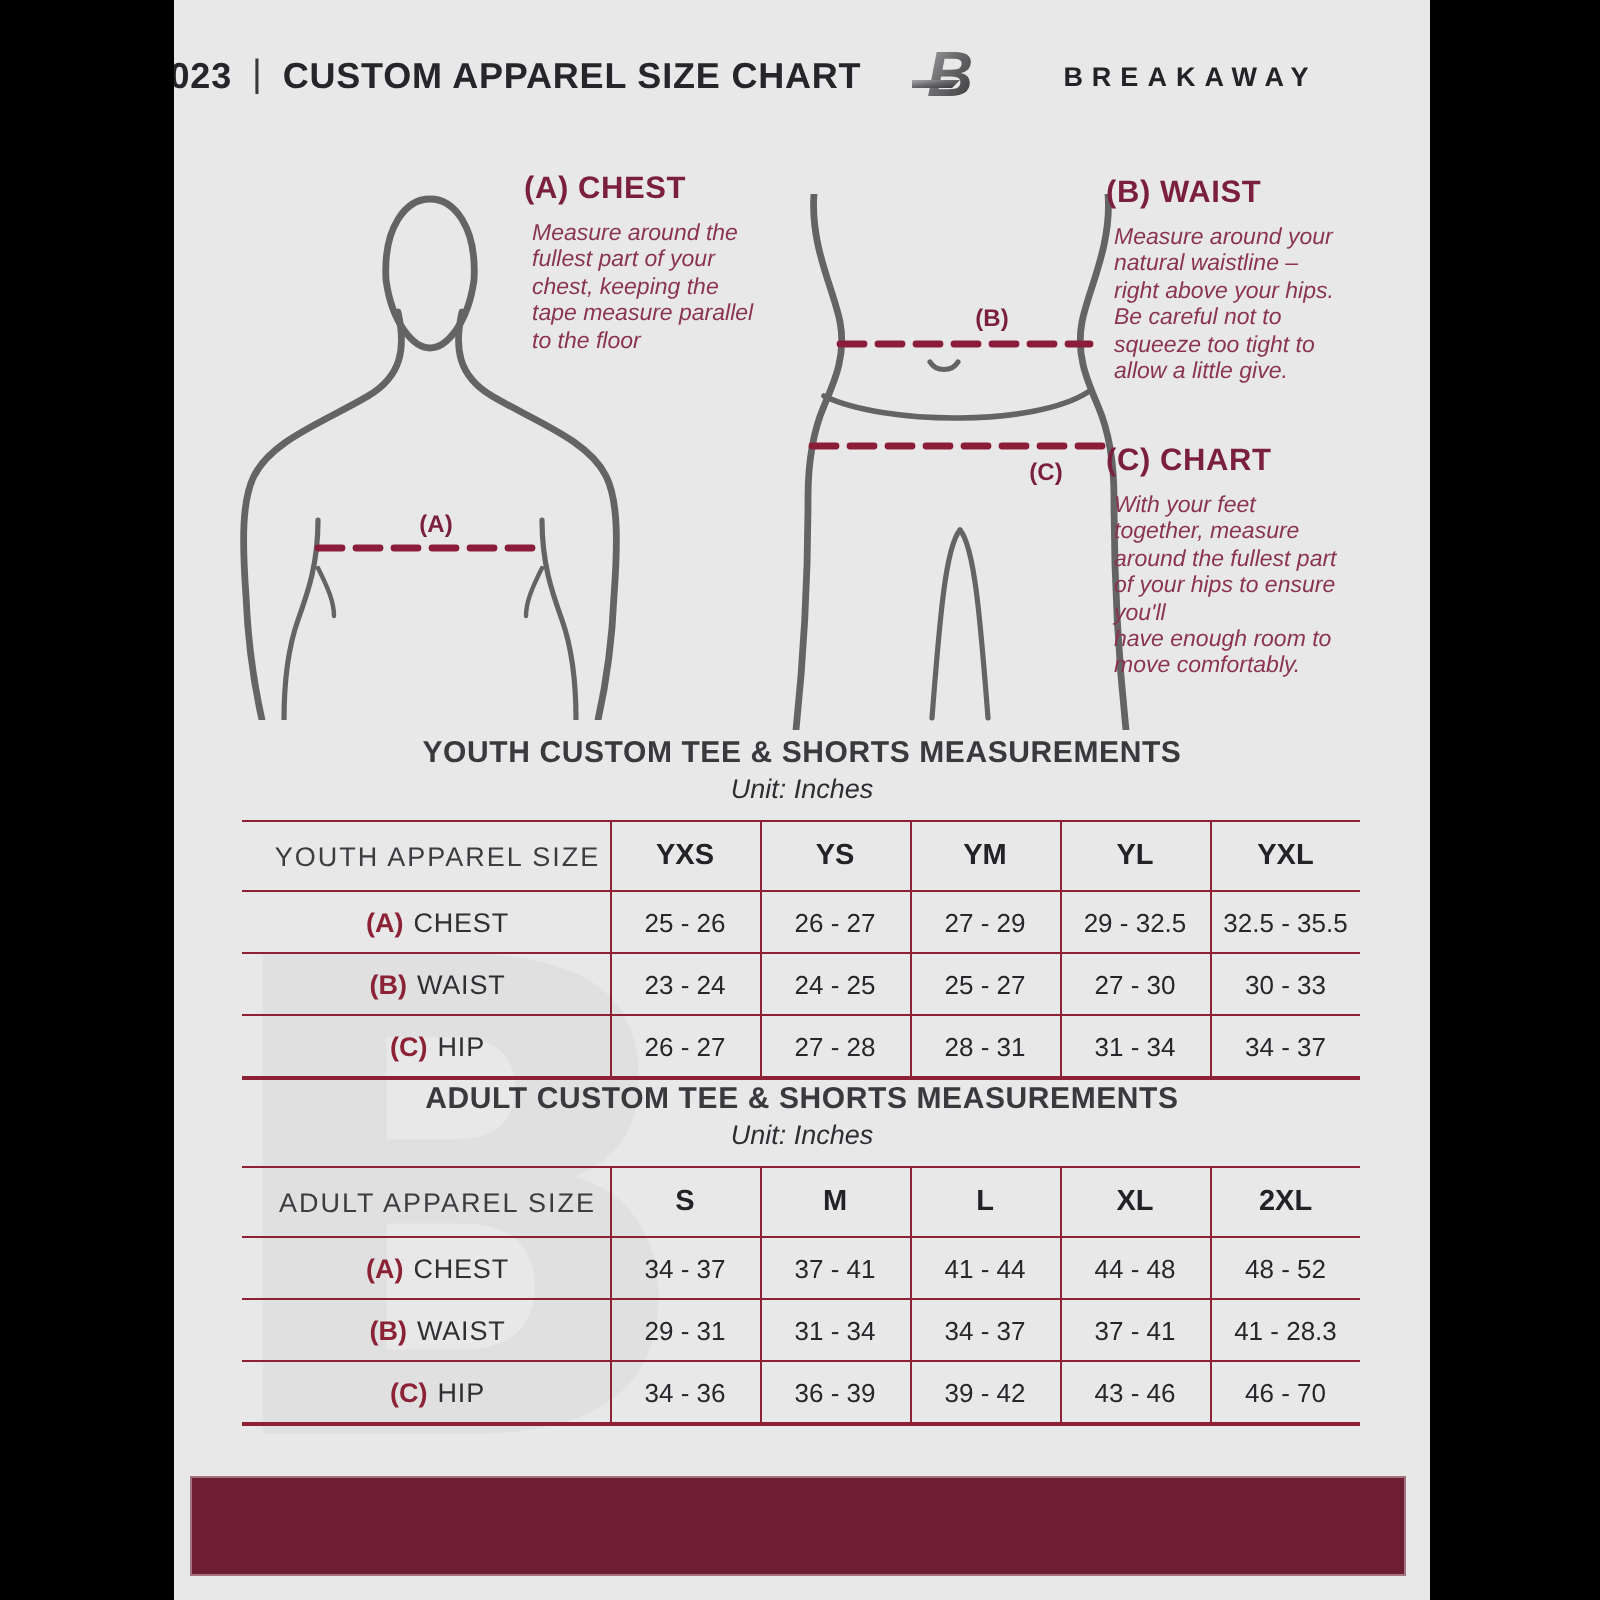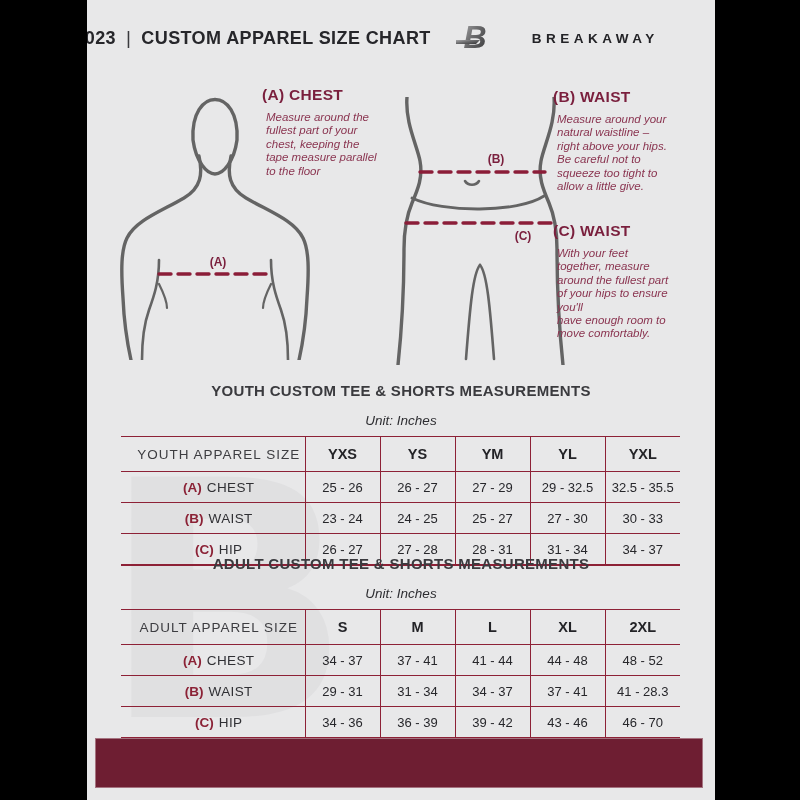--- a/index.html
+++ b/index.html
@@ -39,21 +39,21 @@
   }
   .instr-chest{left:175px;top:86px;width:185px;}
   .instr-waist{left:466px;top:88px;width:162px;}
   .instr-hips{left:466px;top:222px;width:162px;}
   
   .section{position:absolute;left:0;width:628px;z-index:1;}
   .section-youth{top:368px;}
   .section-adult{top:541px;}
   .section-title{
     text-align:center;font-size:15px;font-weight:700;color:#3a3a3e;
-    letter-spacing:.3px;margin:14px;
+    letter-spacing:.3px;margin:0;
   }
   .section-unit{
     text-align:center;font-size:13.5px;font-style:italic;color:#2e2e32;margin:2px 0 8px 0;
   }
   table.size-table{
     border-collapse:collapse;table-layout:fixed;width:559px;margin-left:34px;
     border-bottom:2px solid #8d2136;
   }
   table.size-table col.c-label{width:184px;}
   table.size-table col.c-val{width:75px;}
@@ -145,21 +145,21 @@
   <div class="instr instr-waist">
     <p class="instr-heading">(B) WAIST</p>
     <p class="instr-body">Measure around your
 natural waistline –
 right above your hips.
 Be careful not to
 squeeze too tight to
 allow a little give.</p>
   </div>
   <div class="instr instr-hips">
-    <p class="instr-heading">(C) WAIST</p>
+    <p class="instr-heading">(C) CHART</p>
     <p class="instr-body">With your feet
 together, measure
 around the fullest part
 of your hips to ensure
 you'll
 have enough room to
 move comfortably.</p>
   </div>
 
   <div class="section section-youth">

